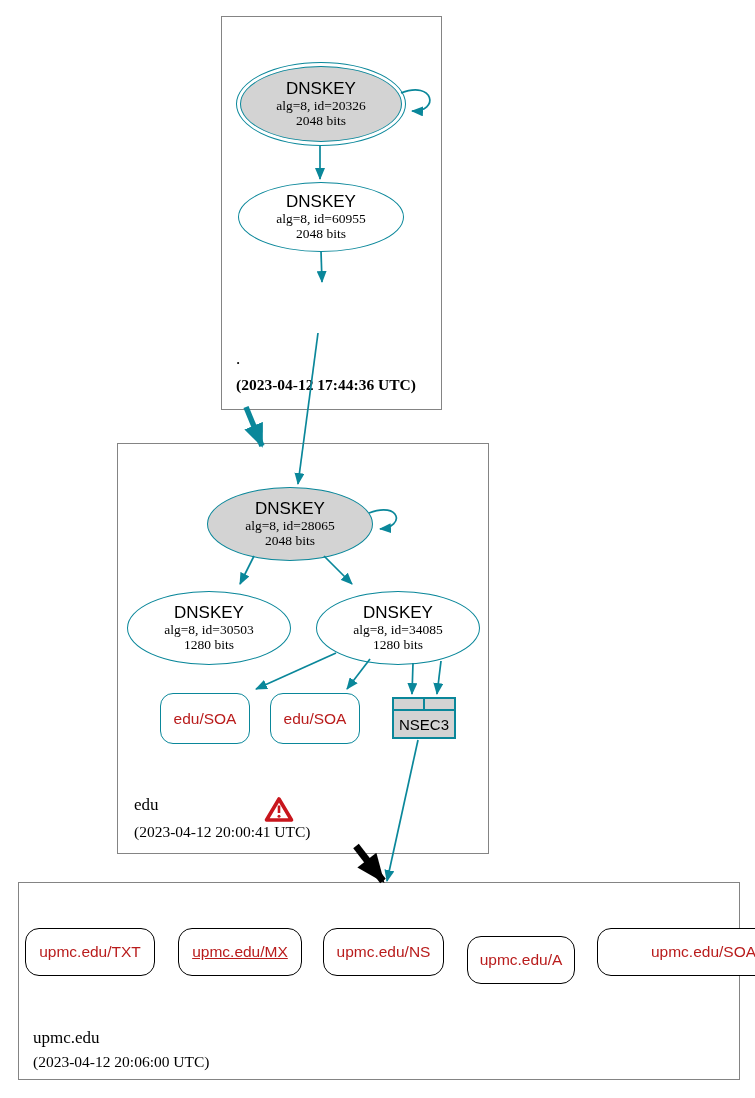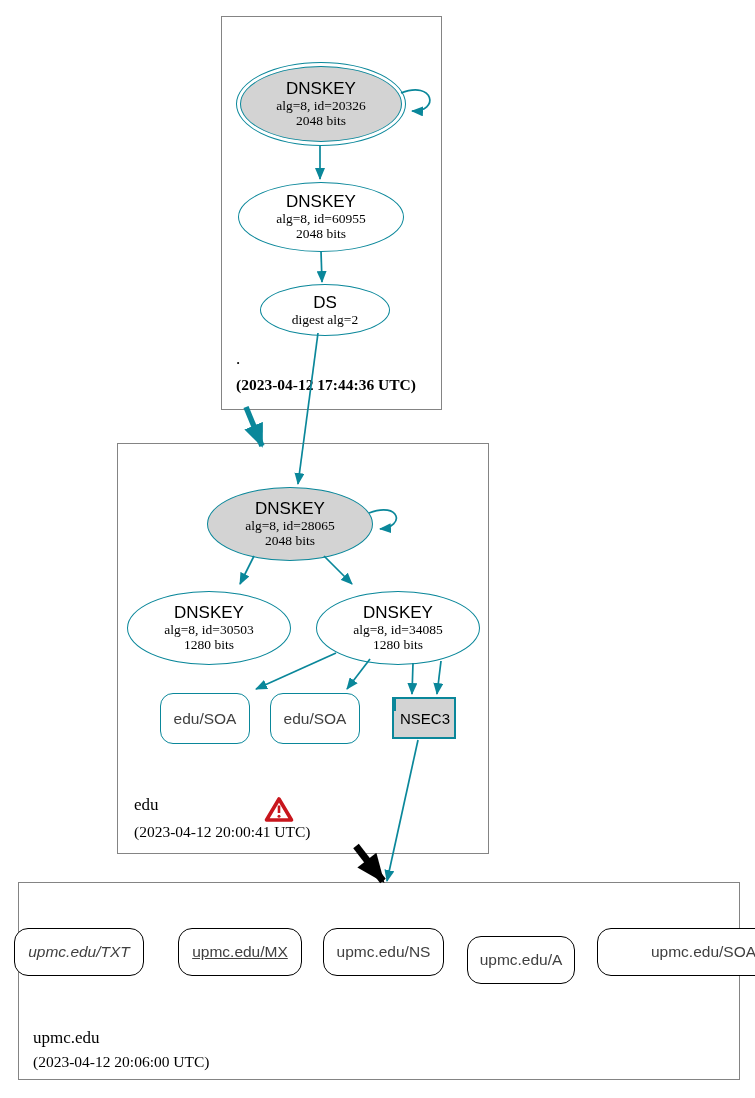--- a/index.html
+++ b/index.html
@@ -24,29 +24,29 @@
   .ellipse.gray { background:var(--node-fill,#d3d3d3); }
   .ellipse.double { background:#fff; }
   .ellipse.double::before {
     content:""; position:absolute; inset:3px; border-radius:50%;
     border:1.8px solid var(--teal,#0a879a); background:var(--node-fill,#d3d3d3);
   }
   .ntxt { position:relative; z-index:1; text-align:center; color:#000; }
   .t1 { font-size:17px; line-height:18px; }
   .t2 { font-family:"Liberation Serif", serif; font-size:13.5px; line-height:15px; }
   .rrset {
-    position:absolute; border-radius:14px; background:#fff; color:#404040;
+    position:absolute; border-radius:14px; background:#fff; color:#b91c1c;
     display:flex; align-items:center; justify-content:center;
     font-size:15.5px; white-space:nowrap;
   }
   .rrset.teal { border:1.6px solid var(--teal,#0a879a); border-radius:13px; }
   .rrset.black { border:1.9px solid #000; }
   .nsec3 {
     position:absolute; border:2.5px solid var(--teal,#0a879a);
-    background:var(--node-fill,#d3d3d3); display:flex; flex-direction:row;
+    background:var(--node-fill,#d3d3d3); display:flex; flex-direction:column;
   }
   .nsec3 .row { display:flex; height:10px; border-bottom:2px solid var(--teal,#0a879a); }
   .nsec3 .cell { flex:1; }
   .nsec3 .cell:first-child { border-right:2px solid var(--teal,#0a879a); }
   .nsec3 .lbl {
     flex:1; display:flex; align-items:center; justify-content:center;
     font-size:15px; color:#000;
   }
   .edges { position:absolute; left:0; top:0; pointer-events:none; z-index:5; }
   .edge { stroke:var(--teal,#0a879a); fill:none; }
@@ -92,26 +92,20 @@
   </div>
 
   <div class="ellipse" style="left:238px; top:182px; width:164px; height:68px;">
     <div class="ntxt">
       <div class="t1">DNSKEY</div>
       <div class="t2">alg=8, id=60955</div>
       <div class="t2">2048 bits</div>
     </div>
   </div>
 
-  <div class="ellipse" style="left:260px; top:284px; width:128px; height:50px;">
-    <div class="ntxt">
-      <div class="t1">DS</div>
-      <div class="t2">digest alg=2</div>
-    </div>
-  </div>
 
   <div class="ellipse gray" style="left:207px; top:487px; width:164px; height:72px;">
     <div class="ntxt">
       <div class="t1">DNSKEY</div>
       <div class="t2">alg=8, id=28065</div>
       <div class="t2">2048 bits</div>
     </div>
   </div>
 
   <div class="ellipse" style="left:127px; top:591px; width:162px; height:72px;">
@@ -138,21 +132,21 @@
   </div>
 
   <div class="nsec3" style="left:392px; top:697px; width:60px; height:38px;">
     <div class="row">
       <span class="cell"></span>
       <span class="cell"></span>
     </div>
     <div class="lbl">NSEC3</div>
   </div>
 
-  <div class="rrset black" style="left:14px; top:928px; width:128px; height:46px;font-style:italic;">
+  <div class="rrset black" style="left:25px; top:928px; width:128px; height:46px;">
     <span>upmc.edu/TXT</span>
   </div>
   <div class="rrset black" style="left:178px; top:928px; width:122px; height:46px;text-decoration:underline;">
     <span>upmc.edu/MX</span>
   </div>
   <div class="rrset black" style="left:323px; top:928px; width:119px; height:46px;">
     <span>upmc.edu/NS</span>
   </div>
   <div class="rrset black" style="left:467px; top:928px; width:106px; height:46px;margin-top:8px;">
     <span>upmc.edu/A</span>

